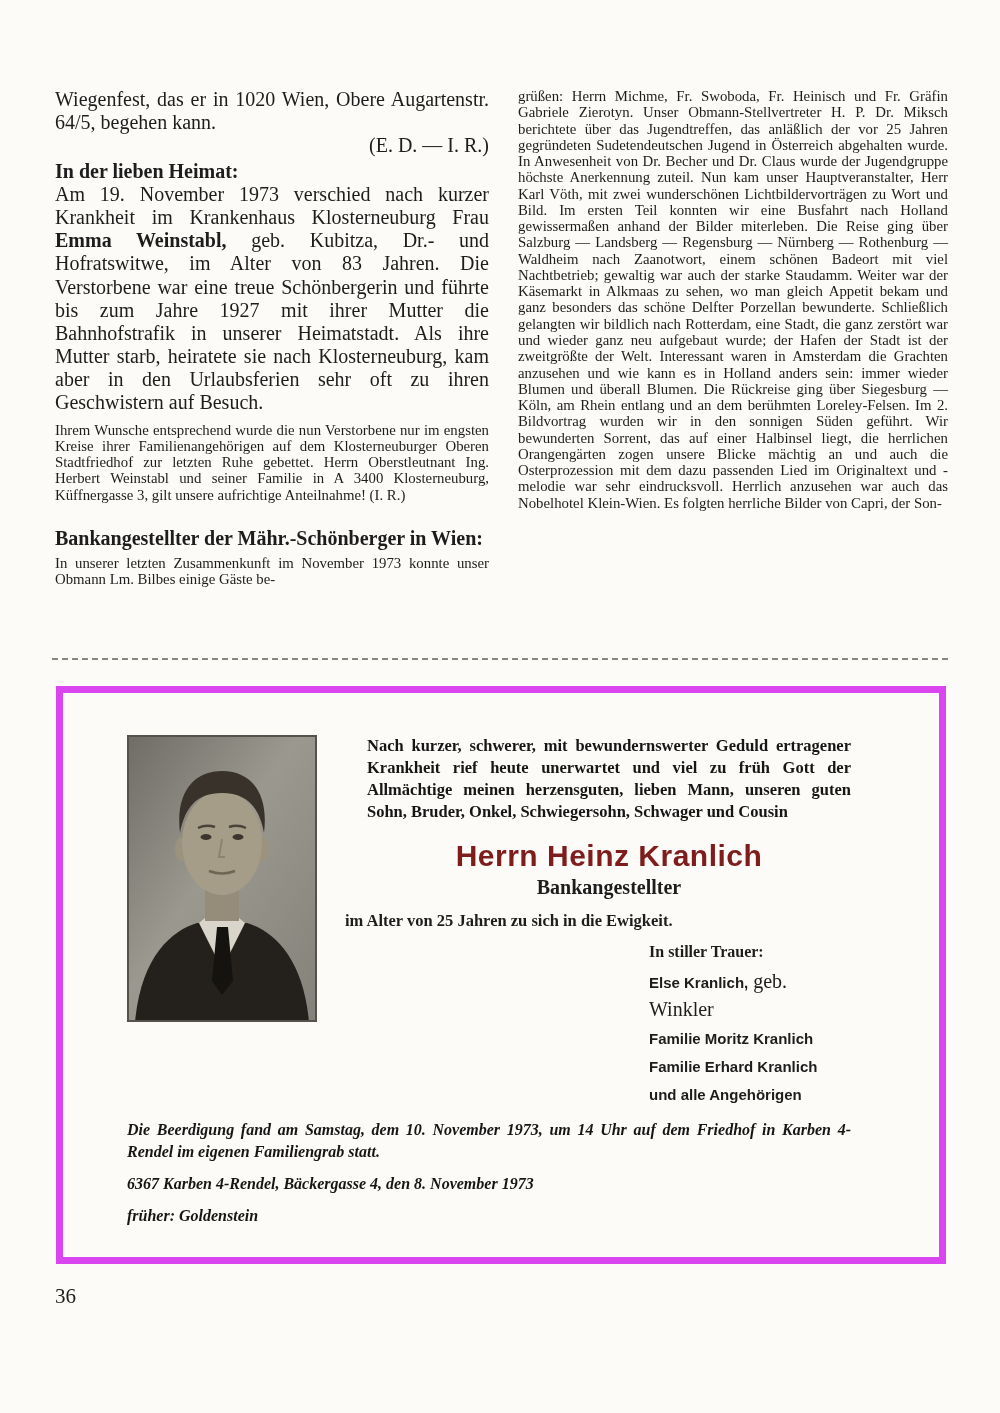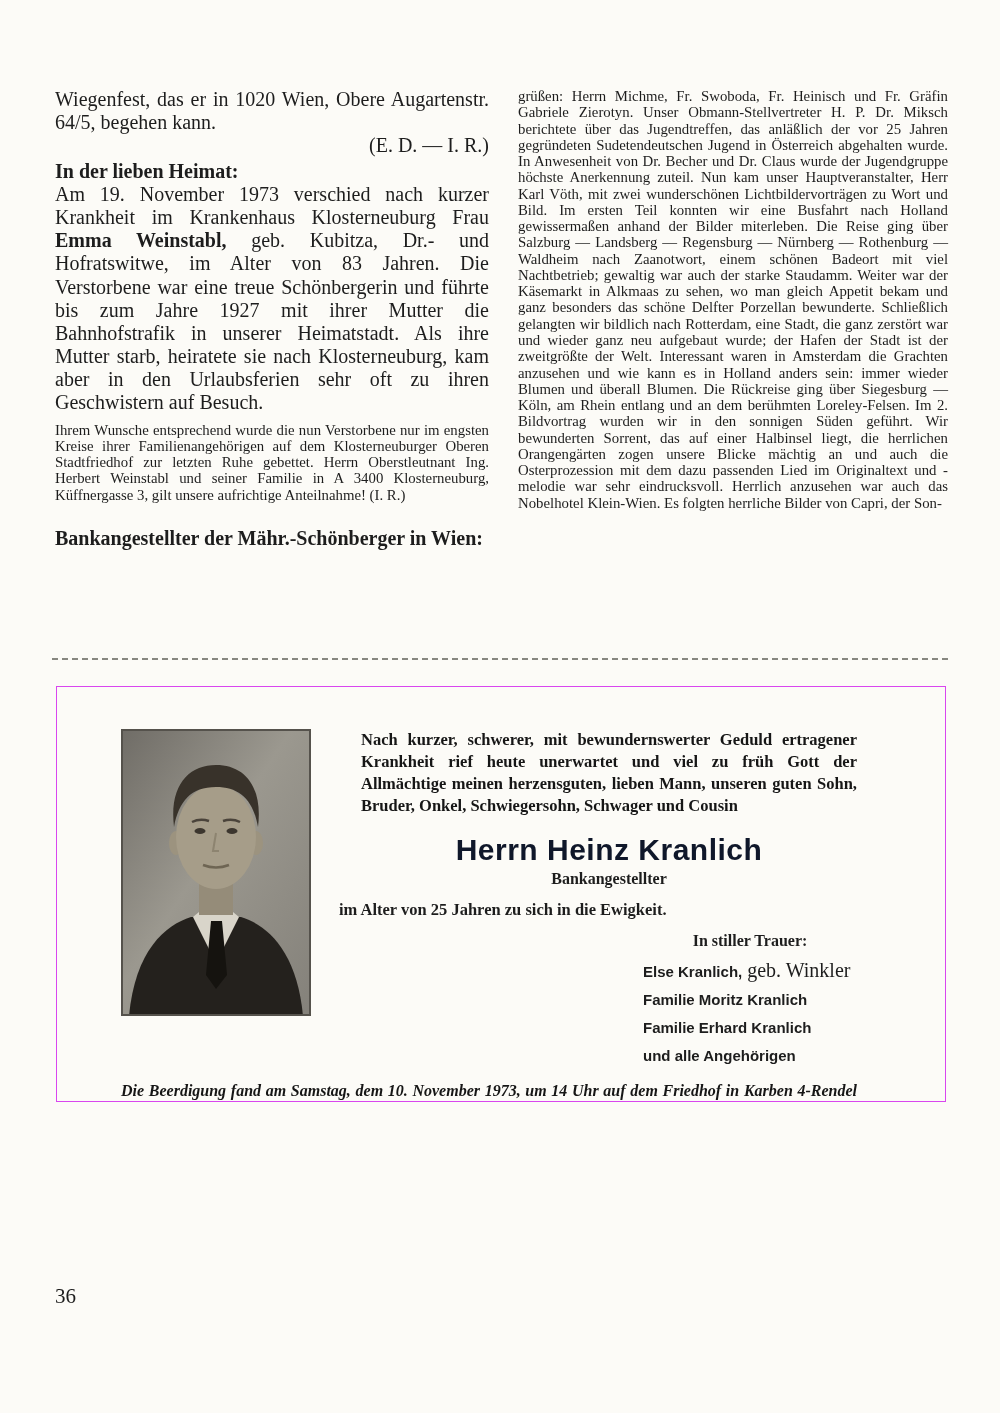--- a/index.html
+++ b/index.html
@@ -23,40 +23,40 @@
   .mt24 { margin-top: 24px; }
   .mt4  { margin-top: 5px; }
 
   
   .divider { position: absolute; left: 52px; top: 658px; width: 896px;
              border-top: 2px dashed #878780; height: 0; }
 
   
   .obituary {
     position: absolute; left: 56px; top: 686px;
-    width: 890px; height: 416px; box-sizing: border-box;
-    border: 1px solid #d946ef; background: #fcfbf7;
+    width: 890px; height: 578px; box-sizing: border-box;
+    border: 7px solid #d946ef; background: #fcfbf7;
     padding: 42px 88px 0 64px; overflow: hidden;
   }
   .obit-top { display: flex; }
   .photo { width: 190px; height: 287px; flex: 0 0 190px; margin-right: 50px;
            background: #8e8b83; }
   .photo svg { display: block; width: 190px; height: 287px; }
   .obit-right { flex: 1; min-width: 0; }
 
   .obit-intro { font-size: 16.5px; line-height: 1.33; font-weight: bold;
                 text-align: justify; margin: 0; color: #161616; }
   .obit-name  { font-family: "Liberation Sans", "DejaVu Sans", sans-serif;
                 font-weight: bold; font-size: 30px; line-height: 1.1;
-                text-align: center; margin-top: 16px; letter-spacing: 0.5px; color: #0f172a; }
-  .obit-occ   { font-size: 16px; font-weight: bold; text-align: center; margin-top: 4px; }
+                text-align: center; margin-top: 16px; letter-spacing: 0.5px; color: #7f1d1d; }
+  .obit-occ   { font-size: 20px; font-weight: bold; text-align: center; margin-top: 4px; }
   .obit-age   { font-size: 16.5px; font-weight: bold; margin: 12px 0 0 -22px; }
 
   .mourners   { margin-top: 12px; margin-left: 282px; }
-  .mourn-label{ font-size: 16px; font-weight: bold; margin-bottom: 6px; text-align: center; }
+  .mourn-label{ font-size: 16px; font-weight: bold; margin-bottom: 6px; }
   .mourner    { font-size: 15px; line-height: 1.4; }
   .sans-bold  { font-family: "Liberation Sans", "DejaVu Sans", sans-serif; font-weight: bold; }
   .serif-rest { font-family: "Liberation Serif", "DejaVu Serif", serif; font-weight: normal; font-size: 20px; }
 
   .obit-bottom { margin-top: 12px; }
   .obit-bottom p { font-size: 16px; font-weight: bold; line-height: 1.38;
                    text-align: justify; margin: 0; color: #161616; font-style: italic; }
   .obit-bottom p + p { margin-top: 10px; }
   .obit-bottom .no-just { text-align: left; }
 
@@ -67,20 +67,21 @@
 
 <div class="page">
 
   <div class="col-left">
     <p class="t-big">Wiegenfest, das er in 1020 Wien, Obere Augartenstr. 64/5, begehen kann.</p>
     <p class="t-sig">(E. D. — I. R.)</p>
     <p class="t-head">In der lieben Heimat:</p>
     <p class="t-big"><span>Am 19. November 1973 verschied nach kurzer Krankheit im Krankenhaus Klosterneuburg Frau </span><b>Emma Weinstabl,</b><span> geb. Kubitza, Dr.- und Hofratswitwe, im Alter von 83 Jahren. Die Verstorbene war eine treue Schönbergerin und führte bis zum Jahre 1927 mit ihrer Mutter die Bahnhofstrafik in unserer Heimatstadt. Als ihre Mutter starb, heiratete sie nach Klosterneuburg, kam aber in den Urlaubsferien sehr oft zu ihren Geschwistern auf Besuch.</span></p>
     <p class="t-small mt6">Ihrem Wunsche entsprechend wurde die nun Verstorbene nur im engsten Kreise ihrer Familienangehörigen auf dem Klosterneuburger Oberen Stadtfriedhof zur letzten Ruhe gebettet. Herrn Oberstleutnant Ing. Herbert Weinstabl und seiner Familie in A 3400 Klosterneuburg, Küffnergasse 3, gilt unsere aufrichtige Anteilnahme! (I. R.)</p>
     <p class="t-head mt24">Bankangestellter der Mähr.-Schönberger in Wien:</p>
+    <p class="t-small mt4">In unserer letzten Zusammenkunft im November 1973 konnte unser Obmann Lm. Bilbes einige Gäste be-</p>
   </div>
 
   <div class="col-right">
     <p class="t-small">grüßen: Herrn Michme, Fr. Swoboda, Fr. Heinisch und Fr. Gräfin Gabriele Zierotyn. Unser Obmann-Stellvertreter H. P. Dr. Miksch berichtete über das Jugendtreffen, das anläßlich der vor 25 Jahren gegründeten Sudetendeutschen Jugend in Österreich abgehalten wurde. In Anwesenheit von Dr. Becher und Dr. Claus wurde der Jugendgruppe höchste Anerkennung zuteil. Nun kam unser Hauptveranstalter, Herr Karl Vöth, mit zwei wunderschönen Lichtbildervorträgen zu Wort und Bild. Im ersten Teil konnten wir eine Busfahrt nach Holland gewissermaßen anhand der Bilder miterleben. Die Reise ging über Salzburg — Landsberg — Regensburg — Nürnberg — Rothenburg — Waldheim nach Zaanotwort, einem schönen Badeort mit viel Nachtbetrieb; gewaltig war auch der starke Staudamm. Weiter war der Käsemarkt in Alkmaas zu sehen, wo man gleich Appetit bekam und ganz besonders das schöne Delfter Porzellan bewunderte. Schließlich gelangten wir bildlich nach Rotterdam, eine Stadt, die ganz zerstört war und wieder ganz neu aufgebaut wurde; der Hafen der Stadt ist der zweitgrößte der Welt. Interessant waren in Amsterdam die Grachten anzusehen und wie kann es in Holland anders sein: immer wieder Blumen und überall Blumen. Die Rückreise ging über Siegesburg — Köln, am Rhein entlang und an dem berühmten Loreley-Felsen. Im 2. Bildvortrag wurden wir in den sonnigen Süden geführt. Wir bewunderten Sorrent, das auf einer Halbinsel liegt, die herrlichen Orangengärten zogen unsere Blicke mächtig an und auch die Osterprozession mit dem dazu passenden Lied im Originaltext und -melodie war sehr eindrucksvoll. Herrlich anzusehen war auch das Nobelhotel Klein-Wien. Es folgten herrliche Bilder von Capri, der Son-</p>
   </div>
 
   <div class="divider"></div>
 
   <div class="obituary">
     <div class="obit-top">

